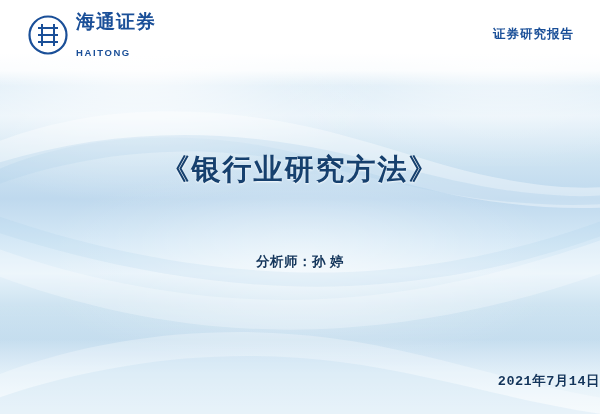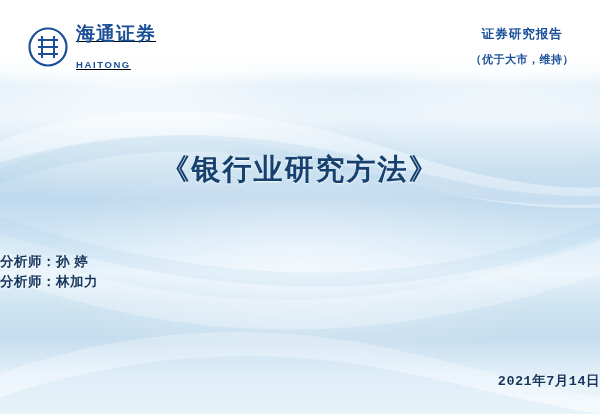--- a/index.html
+++ b/index.html
@@ -74,25 +74,24 @@
     position: absolute;
     left: 0; top: 0;
     width: 100%;
     height: 86px;
     background: linear-gradient(180deg, #ffffff 0%, #ffffff 62%, rgba(255,255,255,0.85) 82%, rgba(255,255,255,0) 100%);
   }
 
   .logo-wrap {
     position: absolute;
     left: 28px;
-    top: 24px;
+    top: 12px;
     display: flex;
     align-items: center;
     gap: 8px;
-    text-decoration: underline;
   }
   .logo-mark {
     width: 40px;
     height: 40px;
     flex: 0 0 40px;
   }
   .logo-text-block {
     display: flex;
     flex-direction: column;
     justify-content: center;
@@ -145,23 +144,23 @@
     color: #16406e;
     letter-spacing: 2px;
     text-shadow: 0 1px 2px rgba(255,255,255,0.85);
   }
 
   .authors {
     position: absolute;
     left: 0;
     top: 252px;
     width: 100%;
-    text-align: left;
+    text-align: center;
     color: #14365c;
-    font-family: Liberation Sans, sans-serif;
+    font-family: Liberation Serif, serif;
     font-weight: 700;
   }
   .authors .row {
     font-size: 13.5px;
     line-height: 20px;
     letter-spacing: 0.5px;
     text-shadow: 0 1px 2px rgba(255,255,255,0.8);
   }
 
   .date {
@@ -220,25 +219,23 @@
       </svg>
     </div>
     <div class="logo-text-block">
       <div class="logo-cn">海通证券</div>
       <div class="logo-en">HAITONG</div>
     </div>
   </div>
 
   <div class="report-label">
     <div class="line1">证券研究报告</div>
-    <div class="line2">（优于大市，维持）</div>
   </div>
 
   <div class="title">《银行业研究方法》</div>
 
   <div class="authors">
     <div class="row">分析师：孙  婷</div>
-    <div class="row">分析师：林加力</div>
   </div>
 
   <div class="date">2021年7月14日</div>
 
 </div>
 
 </body></html>

